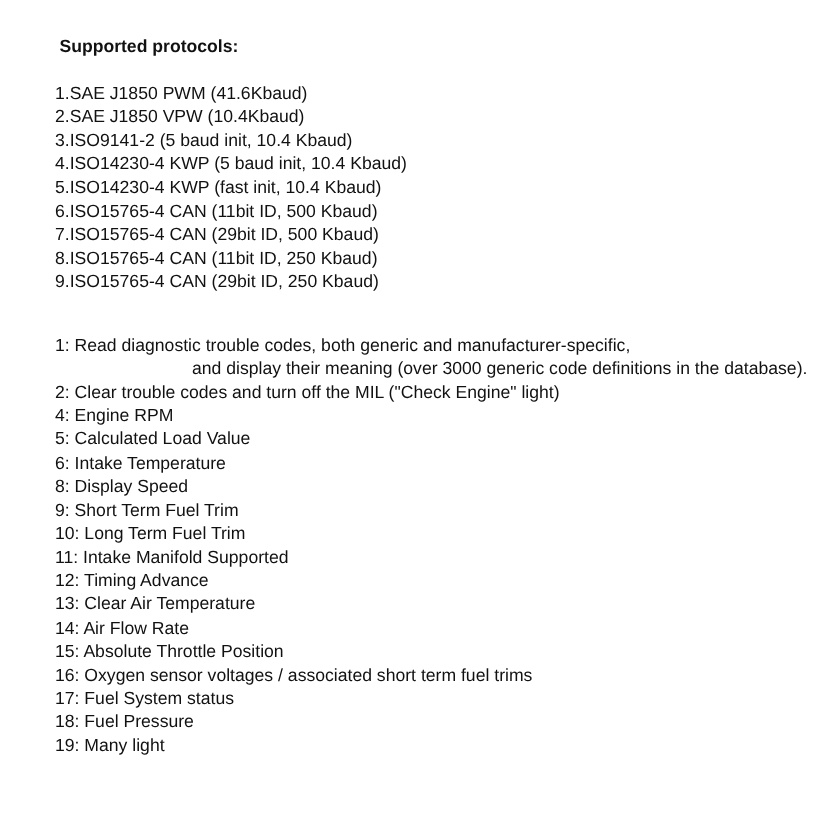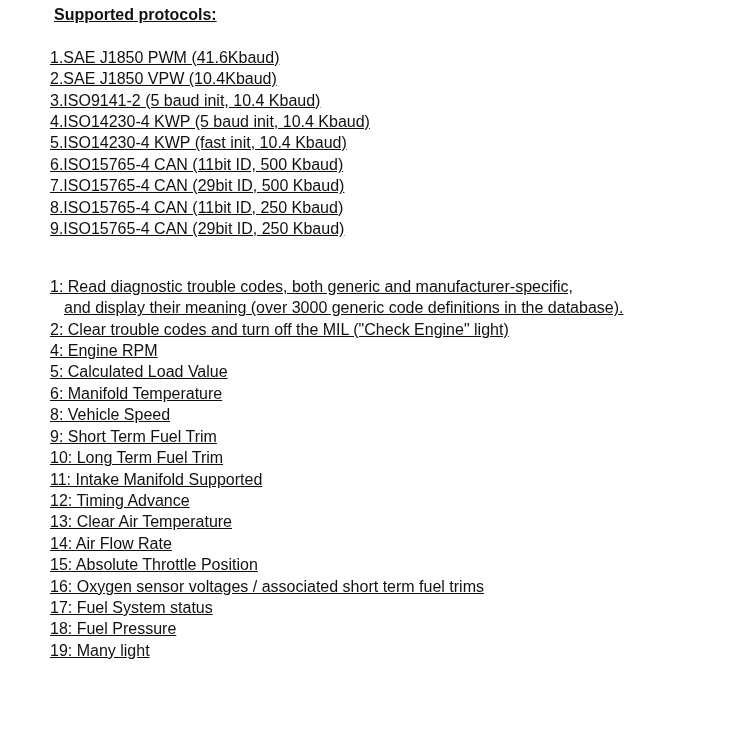--- a/index.html
+++ b/index.html
@@ -10,34 +10,34 @@
   body {
     width: 750px;
     height: 750px;
     overflow: hidden;
     font-family: "Liberation Sans", sans-serif;
     font-size: 16px;
     line-height: 21.4px;
     color: #111111;
   }
   .doc {
-    padding: 4px 16px 0 50px;
+    padding: 32px 16px 0 50px;
     width: 684px;
-    text-decoration: underline;
   }
   .heading {
     font-weight: bold;
     margin-left: 4px;
     white-space: pre;
   }
   .line {
     white-space: pre;
   }
   .cont {
     padding-left: 14px;
+    text-align: right;
   }
   .spacer {
     height: 21.4px;
   }
   .gap-sm {
     height: 15px;
   }
 </style>
 </head>
 <body>
@@ -59,22 +59,22 @@
 
   <div class="gap-sm"></div>
 
   <div class="spacer"></div>
 
   <div class="line">1: Read diagnostic trouble codes, both generic and manufacturer-specific,</div>
   <div class="line cont">and display their meaning (over 3000 generic code definitions in the database).</div>
   <div class="line">2: Clear trouble codes and turn off the MIL ("Check Engine" light)</div>
   <div class="line">4: Engine RPM</div>
   <div class="line">5: Calculated Load Value</div>
-  <div class="line">6: Manifold Temperature</div>
-  <div class="line">8: Vehicle Speed</div>
+  <div class="line">6: Intake Temperature</div>
+  <div class="line">8: Display Speed</div>
   <div class="line">9: Short Term Fuel Trim</div>
   <div class="line">10: Long Term Fuel Trim</div>
   <div class="line">11: Intake Manifold Supported</div>
   <div class="line">12: Timing Advance</div>
   <div class="line">13: Clear Air Temperature</div>
   <div class="line">14: Air Flow Rate</div>
   <div class="line">15: Absolute Throttle Position</div>
   <div class="line">16: Oxygen sensor voltages / associated short term fuel trims</div>
   <div class="line">17: Fuel System status</div>
   <div class="line">18: Fuel Pressure</div>

